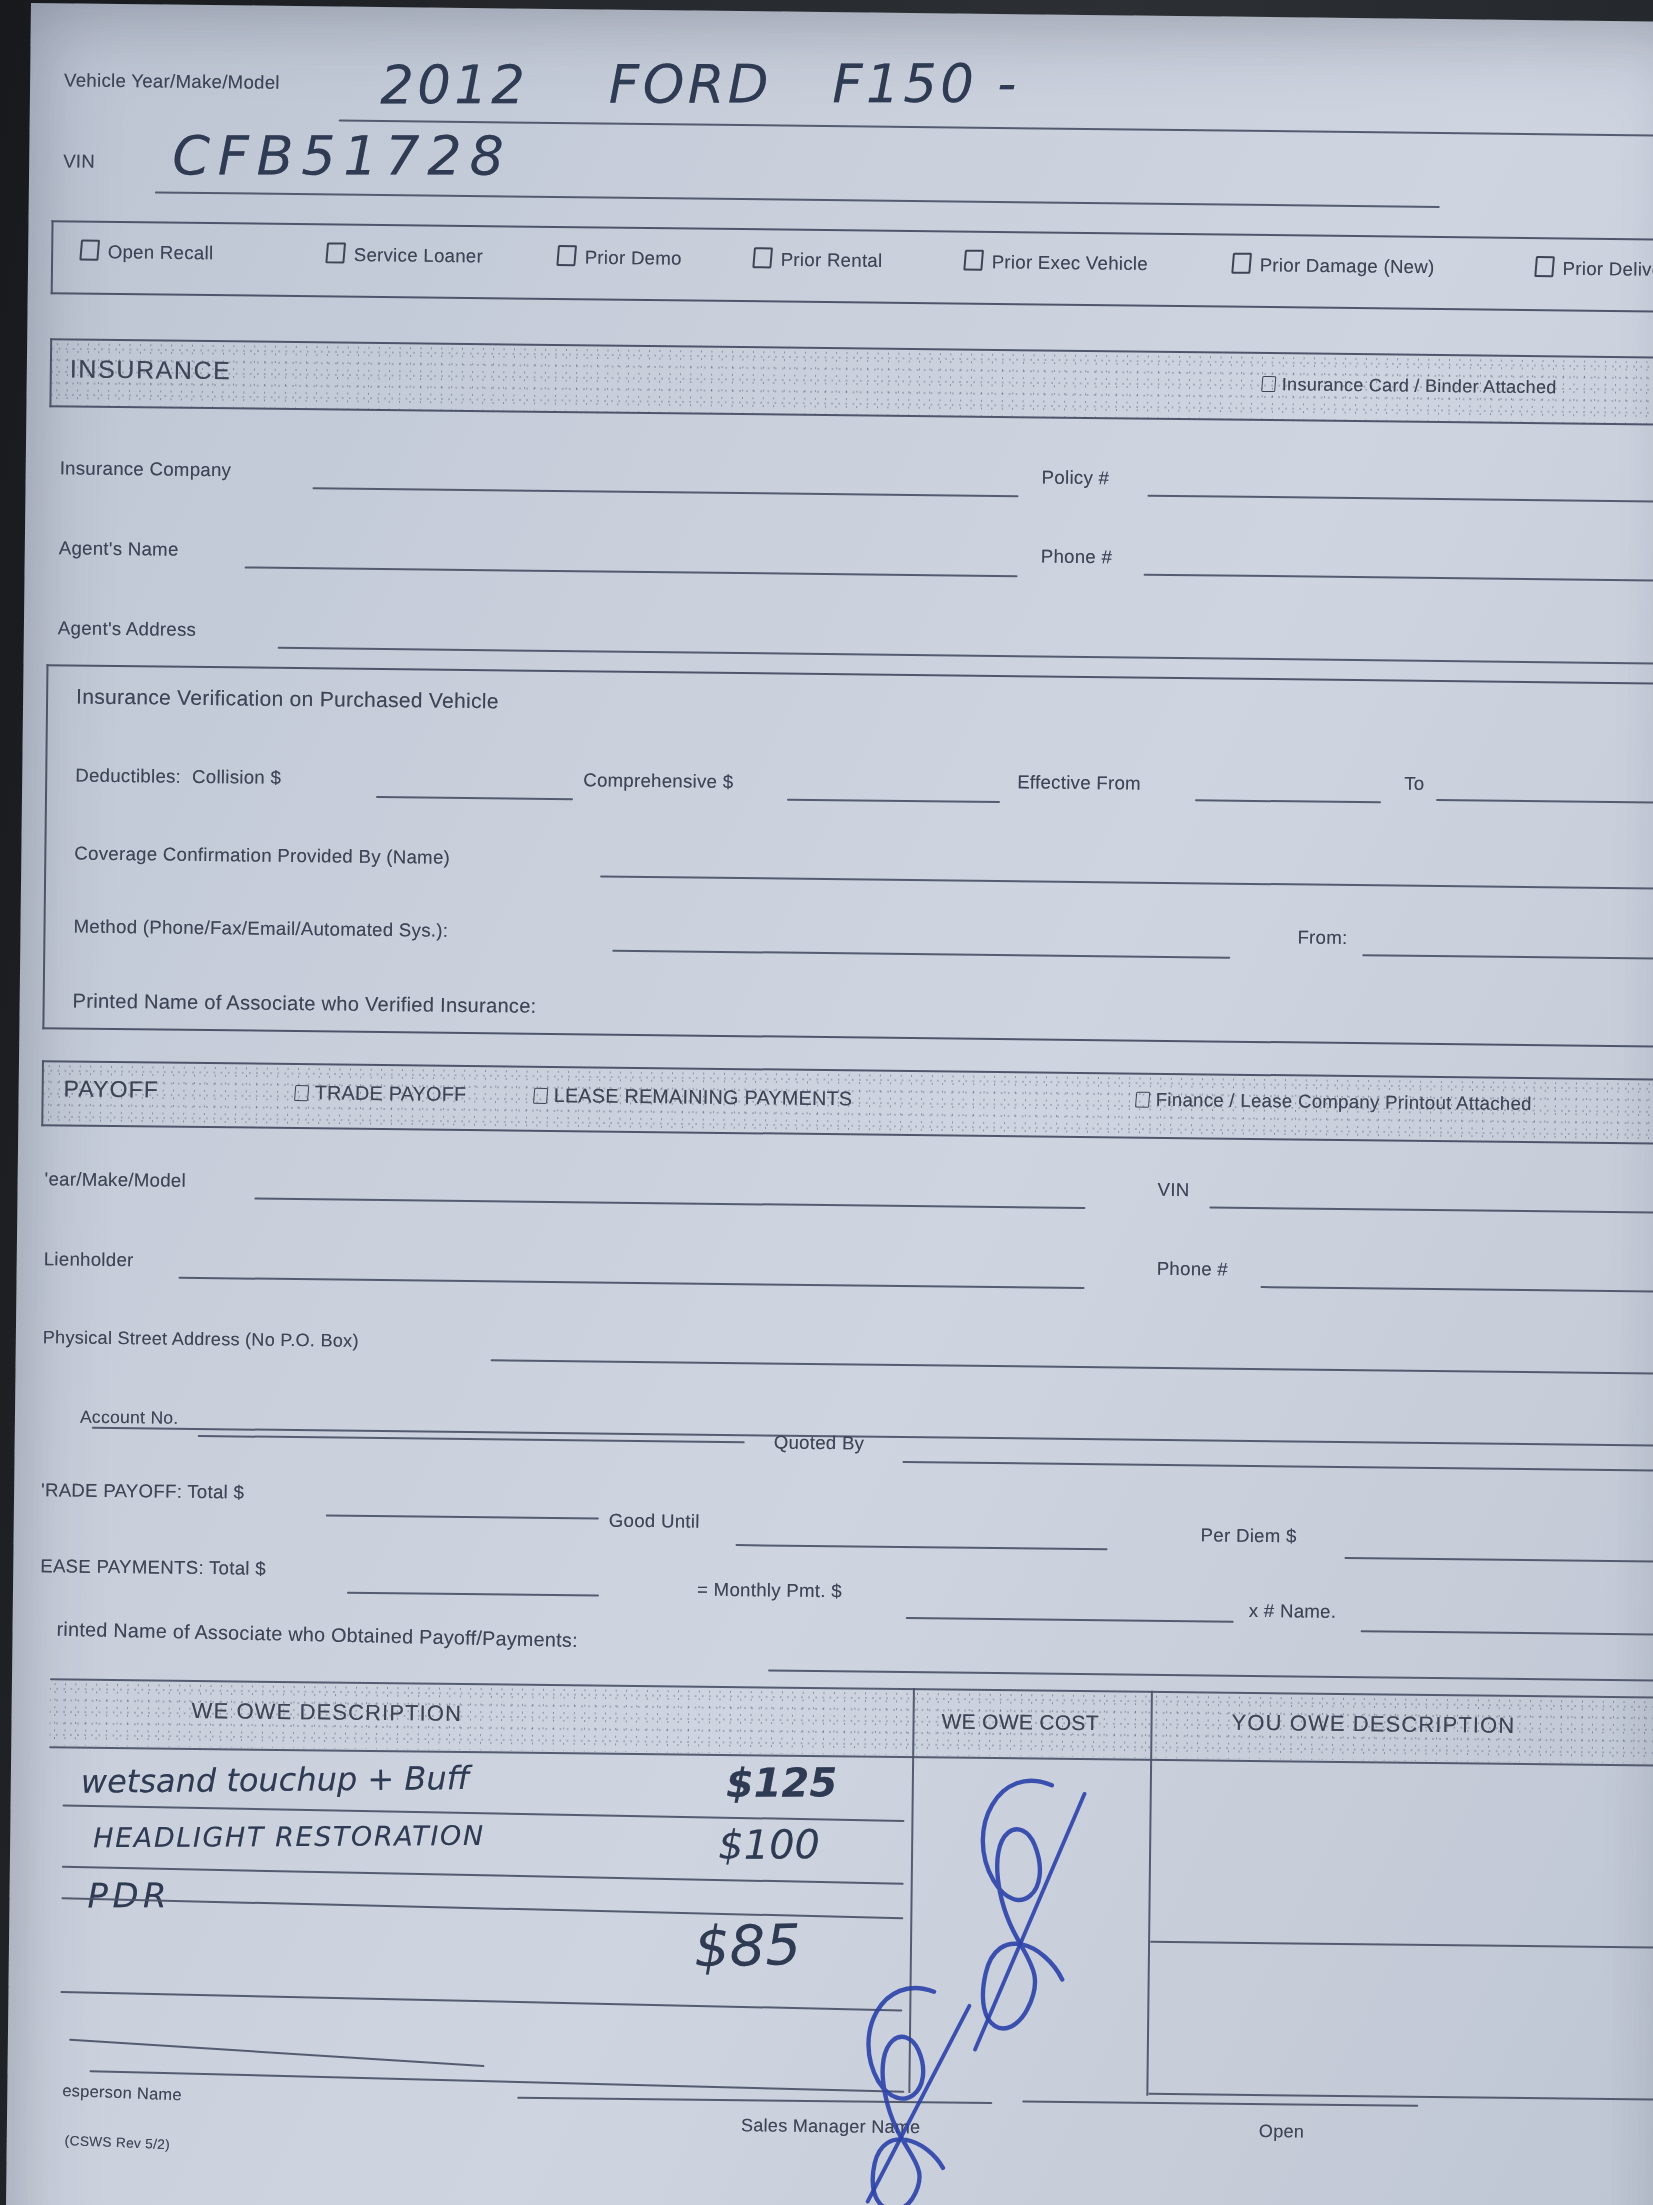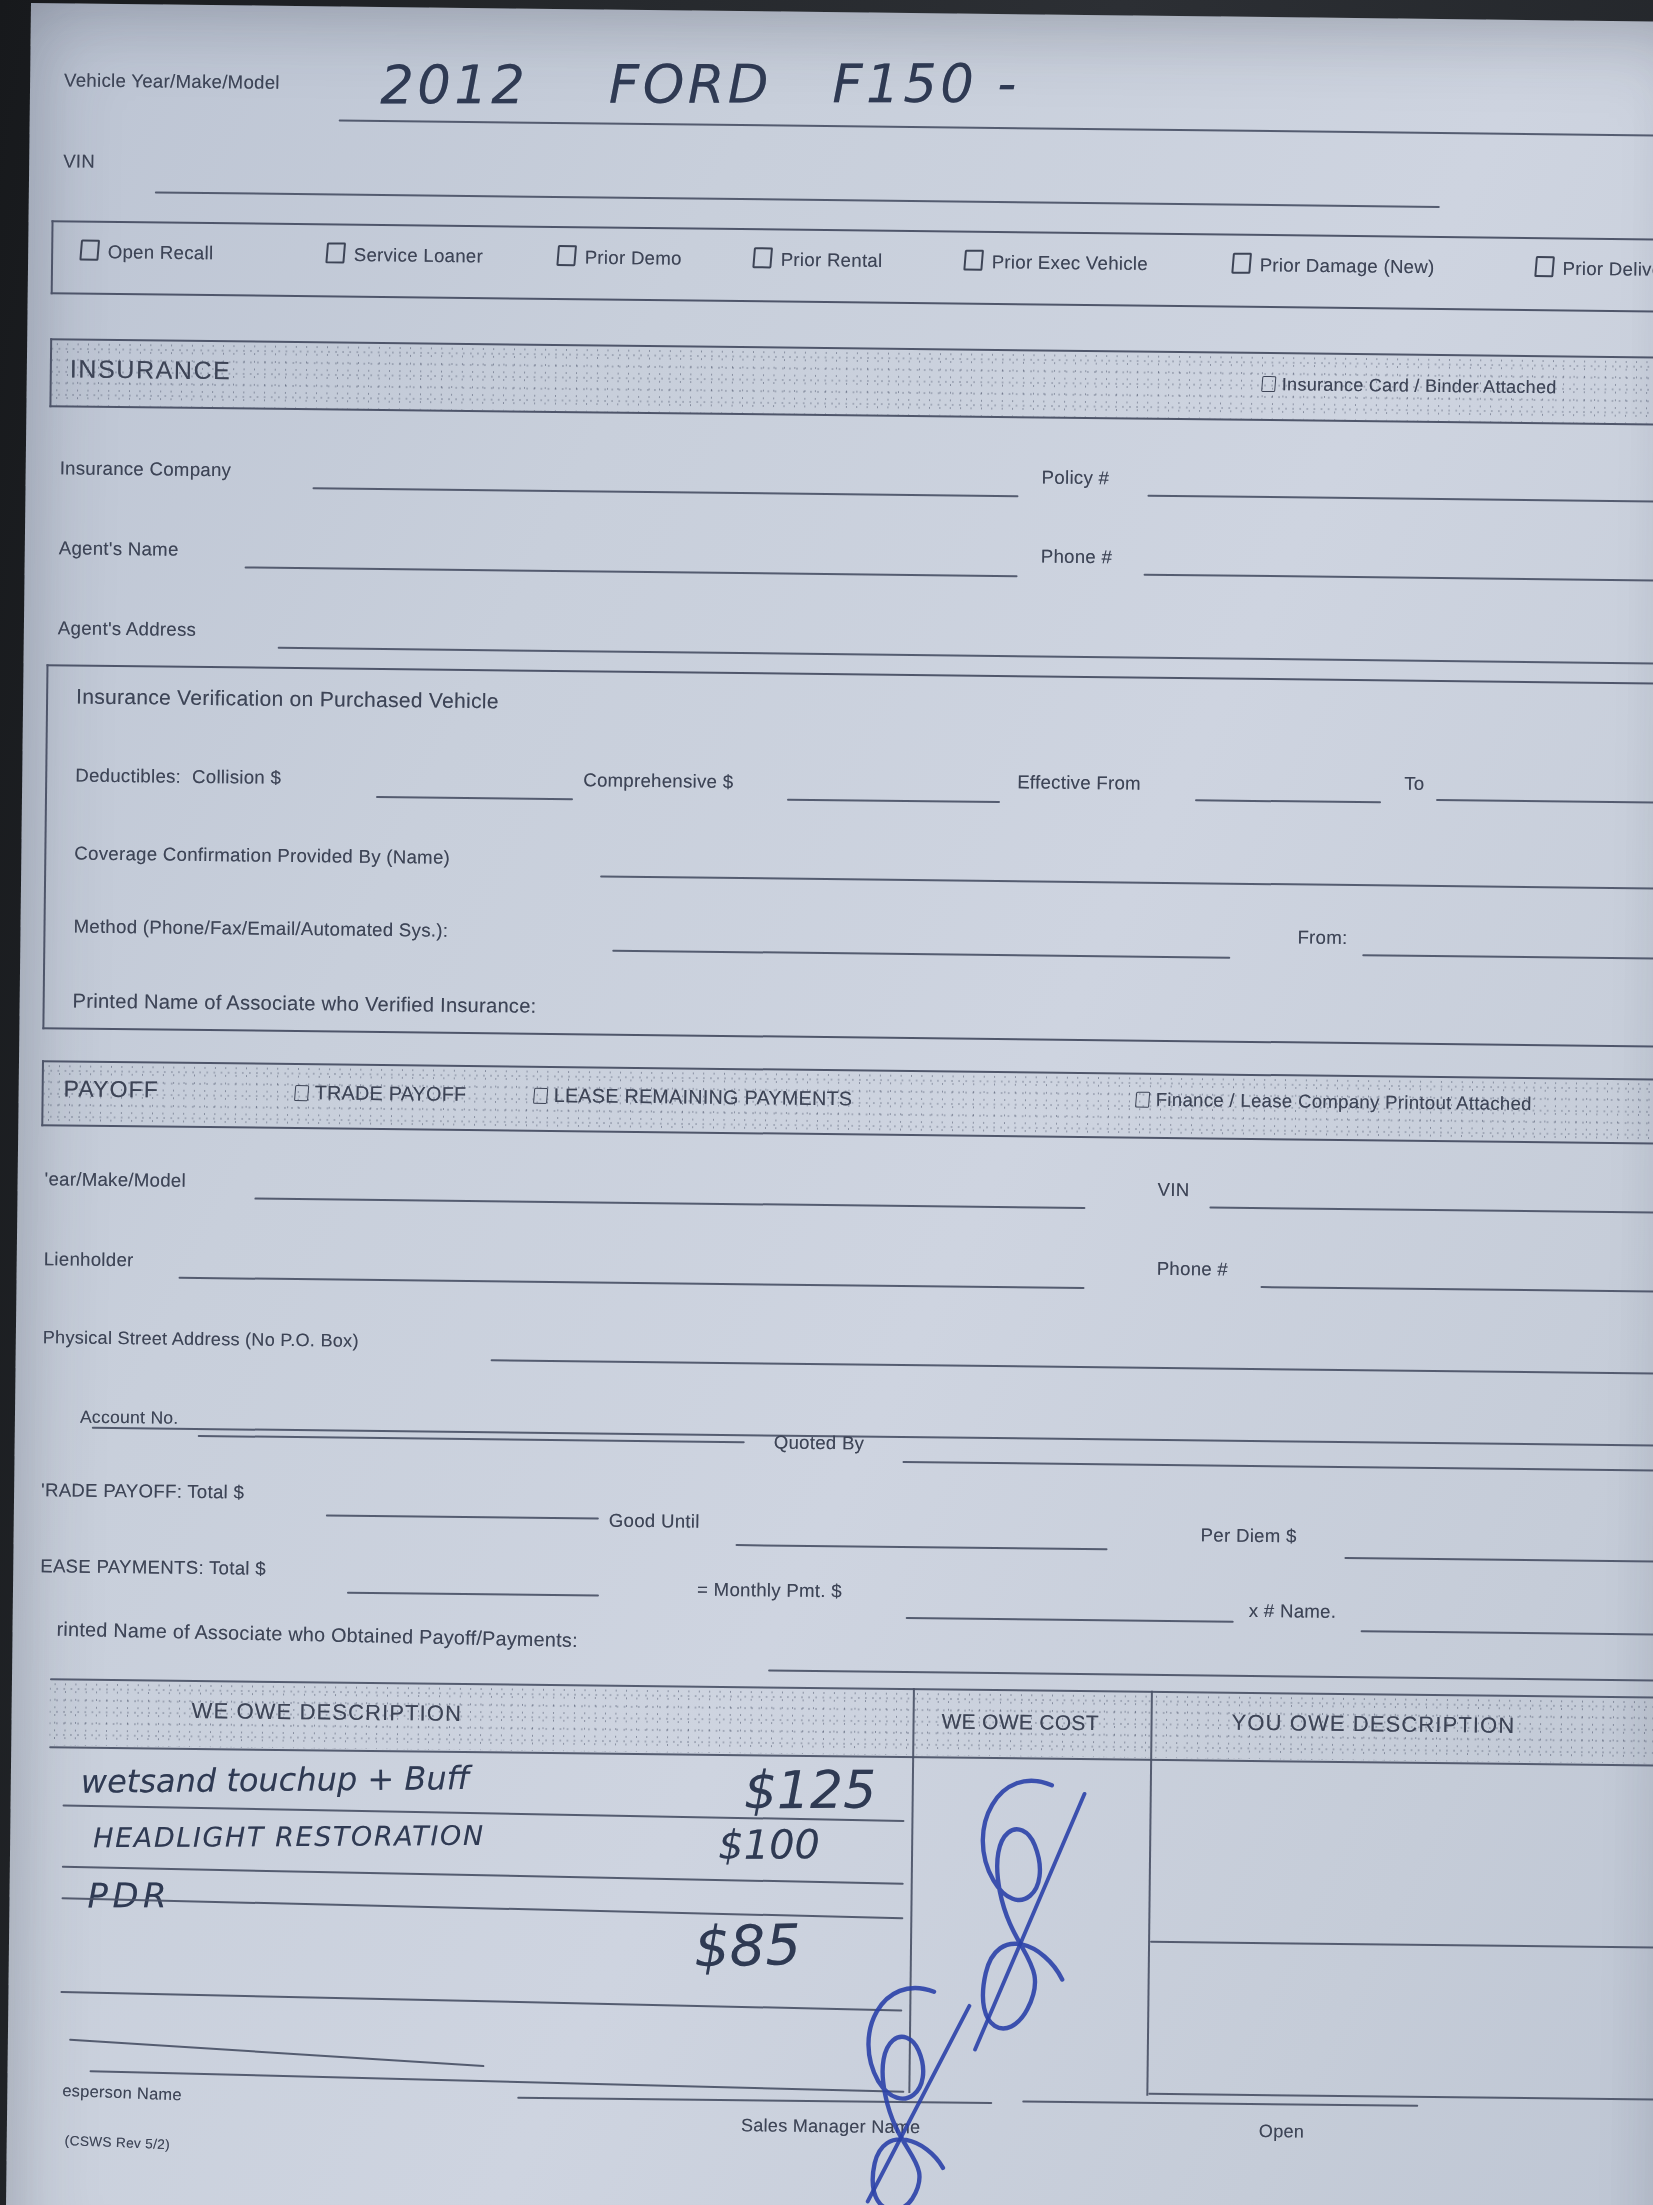--- a/index.html
+++ b/index.html
@@ -32,20 +32,21 @@
 </head>
 <body>
 
 <div class="paper">
 
   <div class="lbl" style="left:34px;top:66px;font-size:18.6px;">Vehicle Year/Make/Model</div>
   <div class="hand" style="left:350px;top:43px;font-size:53px;letter-spacing:3.3px;transform:rotate(-0.8deg);">2012    FORD   F150 -</div>
   <div class="ln" style="left:309px;top:113px;width:1335px;"></div>
 
   <div class="lbl" style="left:34px;top:147px;font-size:18.6px;">VIN</div>
+  <div class="hand" style="left:143px;top:118px;font-size:54px;letter-spacing:7.7px;transform:rotate(-0.6deg);">CFB51728</div>
   <div class="ln" style="left:126px;top:187px;width:1285px;"></div>
 
   <div class="bx" style="left:23px;top:217px;width:1657px;height:70px;border-right:none;"></div>
   <div class="lbl" style="left:52px;top:236px;font-size:18.6px;"><span class="chk"></span><span>Open Recall</span></div>
   <div class="lbl" style="left:298px;top:236px;font-size:18.6px;"><span class="chk"></span><span>Service Loaner</span></div>
   <div class="lbl" style="left:529px;top:236px;font-size:18.6px;"><span class="chk"></span><span>Prior Demo</span></div>
   <div class="lbl" style="left:725px;top:236px;font-size:18.6px;"><span class="chk"></span><span>Prior Rental</span></div>
   <div class="lbl" style="left:936px;top:236px;font-size:18.6px;"><span class="chk"></span><span>Prior Exec Vehicle</span></div>
   <div class="lbl" style="left:1204px;top:236px;font-size:18.6px;"><span class="chk"></span><span>Prior Damage (New)</span></div>
   <div class="lbl" style="left:1507px;top:236px;font-size:18.6px;"><span class="chk"></span><span>Prior Deliver</span></div>
@@ -134,21 +135,21 @@
   <div class="ln" style="left:38px;top:1675px;width:1638px;height:2.2px;"></div>
   <div class="speck" style="position:absolute;left:38px;top:1677px;width:1638px;height:65px;"></div>
   <div class="ln" style="left:38px;top:1743px;width:1638px;height:2.2px;"></div>
   <div class="lbl" style="left:180px;top:1693px;font-size:22px;letter-spacing:1.1px;">WE OWE DESCRIPTION</div>
   <div class="lbl" style="left:930px;top:1696px;font-size:21px;">WE OWE COST</div>
   <div class="lbl" style="left:1220px;top:1693px;font-size:22px;letter-spacing:1.1px;">YOU OWE DESCRIPTION</div>
   <div class="vln" style="left:901px;top:1675px;height:405px;"></div>
   <div class="vln" style="left:1139px;top:1675px;height:405px;"></div>
 
   <div class="hand" style="left:70px;top:1755px;font-size:32px;transform:rotate(-1.2deg);">wetsand touchup + Buff</div>
-  <div class="hand" style="left:733px;top:1748px;font-size:52px;transform:rotate(-1deg);">$125</div>
+  <div class="hand" style="left:715px;top:1748px;font-size:40px;transform:rotate(-1deg);font-weight:bold;">$125</div>
   <div class="ln" style="left:52px;top:1804px;width:842px;transform:rotate(0.4deg);"></div>
 
   <div class="hand" style="left:83px;top:1815px;font-size:27px;letter-spacing:1.6px;transform:rotate(-1deg);">HEADLIGHT RESTORATION</div>
   <div class="hand" style="left:708px;top:1810px;font-size:40px;transform:rotate(-1deg);">$100</div>
   <div class="ln" style="left:52px;top:1866px;width:842px;transform:rotate(0.5deg);"></div>
 
   <div class="hand" style="left:78px;top:1871px;font-size:34px;letter-spacing:4.4px;transform:rotate(-1deg);">PDR</div>
   <div class="ln" style="left:52px;top:1899px;width:842px;transform:rotate(0.7deg);"></div>
   <div class="hand" style="left:685px;top:1902px;font-size:56px;transform:rotate(-2deg);">$85</div>
   <div class="ln" style="left:52px;top:1992px;width:842px;transform:rotate(0.6deg);"></div>

